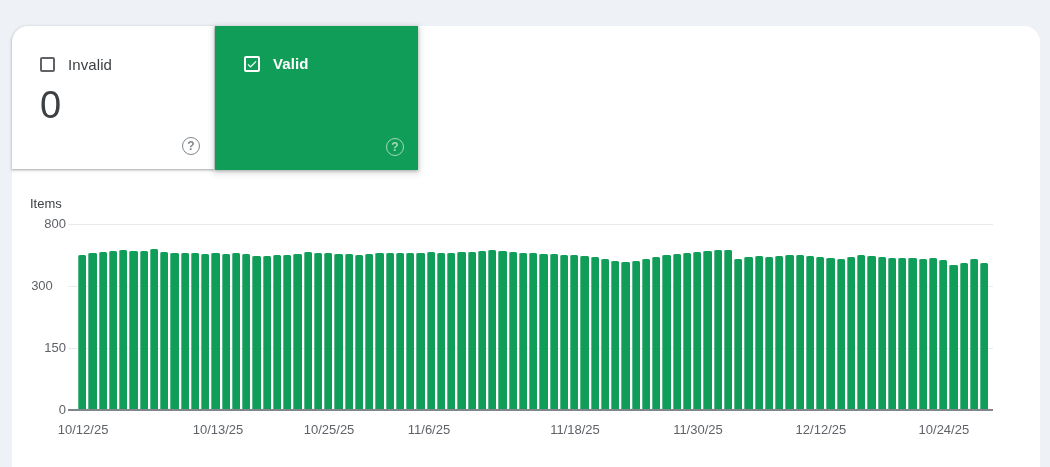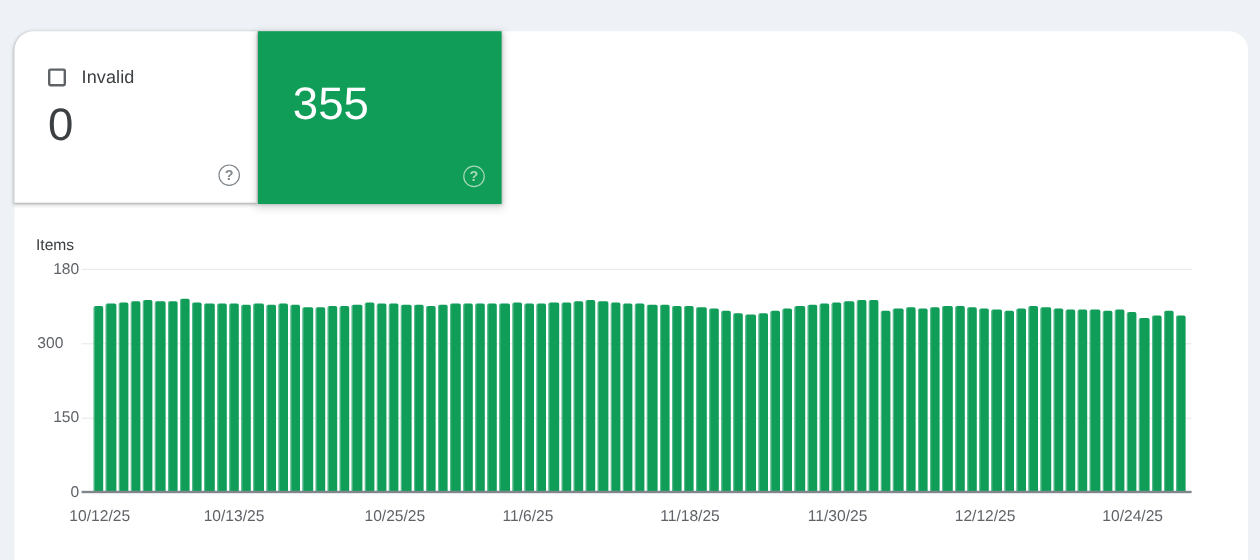--- a/index.html
+++ b/index.html
@@ -72,27 +72,34 @@
   <div class="card card-invalid">
     <div class="card-head">
       <span class="cb-unchecked"></span>
       <span class="card-label">Invalid</span>
     </div>
     <div class="card-value">0</div>
     <span class="help-icon help-gray">?</span>
   </div>
 
   <div class="card card-valid" id="valid-card" style="background: rgb(15, 157, 88);">
-    <div class="card-value">355</div>
+    <div class="card-head">
+      <span class="cb-checked">
+        <svg viewBox="0 0 24 24">
+            <path d="M9 16.2 4.8 12l-1.6 1.6L9 19.4 21 7.4 19.4 5.8z" fill="#fff"></path>
+          </svg>
+      </span>
+      <span class="card-label">Valid</span>
+    </div>
     <span class="help-icon help-green">?</span>
   </div>
 
   <div class="chart-title">Items</div>
   <div id="yticks">
-      <div class="ytick" style="top: 216px;">180</div>
+      <div class="ytick" style="top: 216px;">800</div>
       <div class="ytick" style="top: 278px; text-align: center;">300</div>
       <div class="ytick" style="top: 340px;">150</div>
       <div class="ytick" style="top: 402px;">0</div>
     </div>
   <div id="gridlines">
       <div class="gridline" style="top: 224px;"></div>
       <div class="gridline" style="top: 286px;"></div>
       <div class="gridline" style="top: 348px;"></div>
     </div>
   <div class="bars" id="bars">
@@ -182,21 +189,21 @@
       <div class="bar" title="368" style="height: 152px; background: rgb(15, 157, 88);"></div>
       <div class="bar" title="363" style="height: 150px; background: rgb(15, 157, 88);"></div>
       <div class="bar" title="351" style="height: 145px; background: rgb(15, 157, 88);"></div>
       <div class="bar" title="356" style="height: 147px; background: rgb(15, 157, 88);"></div>
       <div class="bar" title="365" style="height: 151px; background: rgb(15, 157, 88);"></div>
       <div class="bar" title="355" style="height: 147px; background: rgb(15, 157, 88);"></div>
     </div>
   <div class="axis-base" style="top:409px"></div>
   <div id="xticks">
       <div class="xtick" style="left: 38.1236px;">10/12/25</div>
-      <div class="xtick" style="left: 150px;">10/13/25</div>
+      <div class="xtick" style="left: 173px;">10/13/25</div>
       <div class="xtick" style="left: 284.056px;">10/25/25</div>
-      <div class="xtick" style="left: 395px;">11/6/25</div>
+      <div class="xtick" style="left: 384px;">11/6/25</div>
       <div class="xtick" style="left: 529.989px; text-align: center;">11/18/25</div>
       <div class="xtick" style="left: 652.955px;">11/30/25</div>
       <div class="xtick" style="left: 775.921px;">12/12/25</div>
       <div class="xtick" style="left: 898.888px;">10/24/25</div>
     </div>
 </div>
 
 </body></html>

